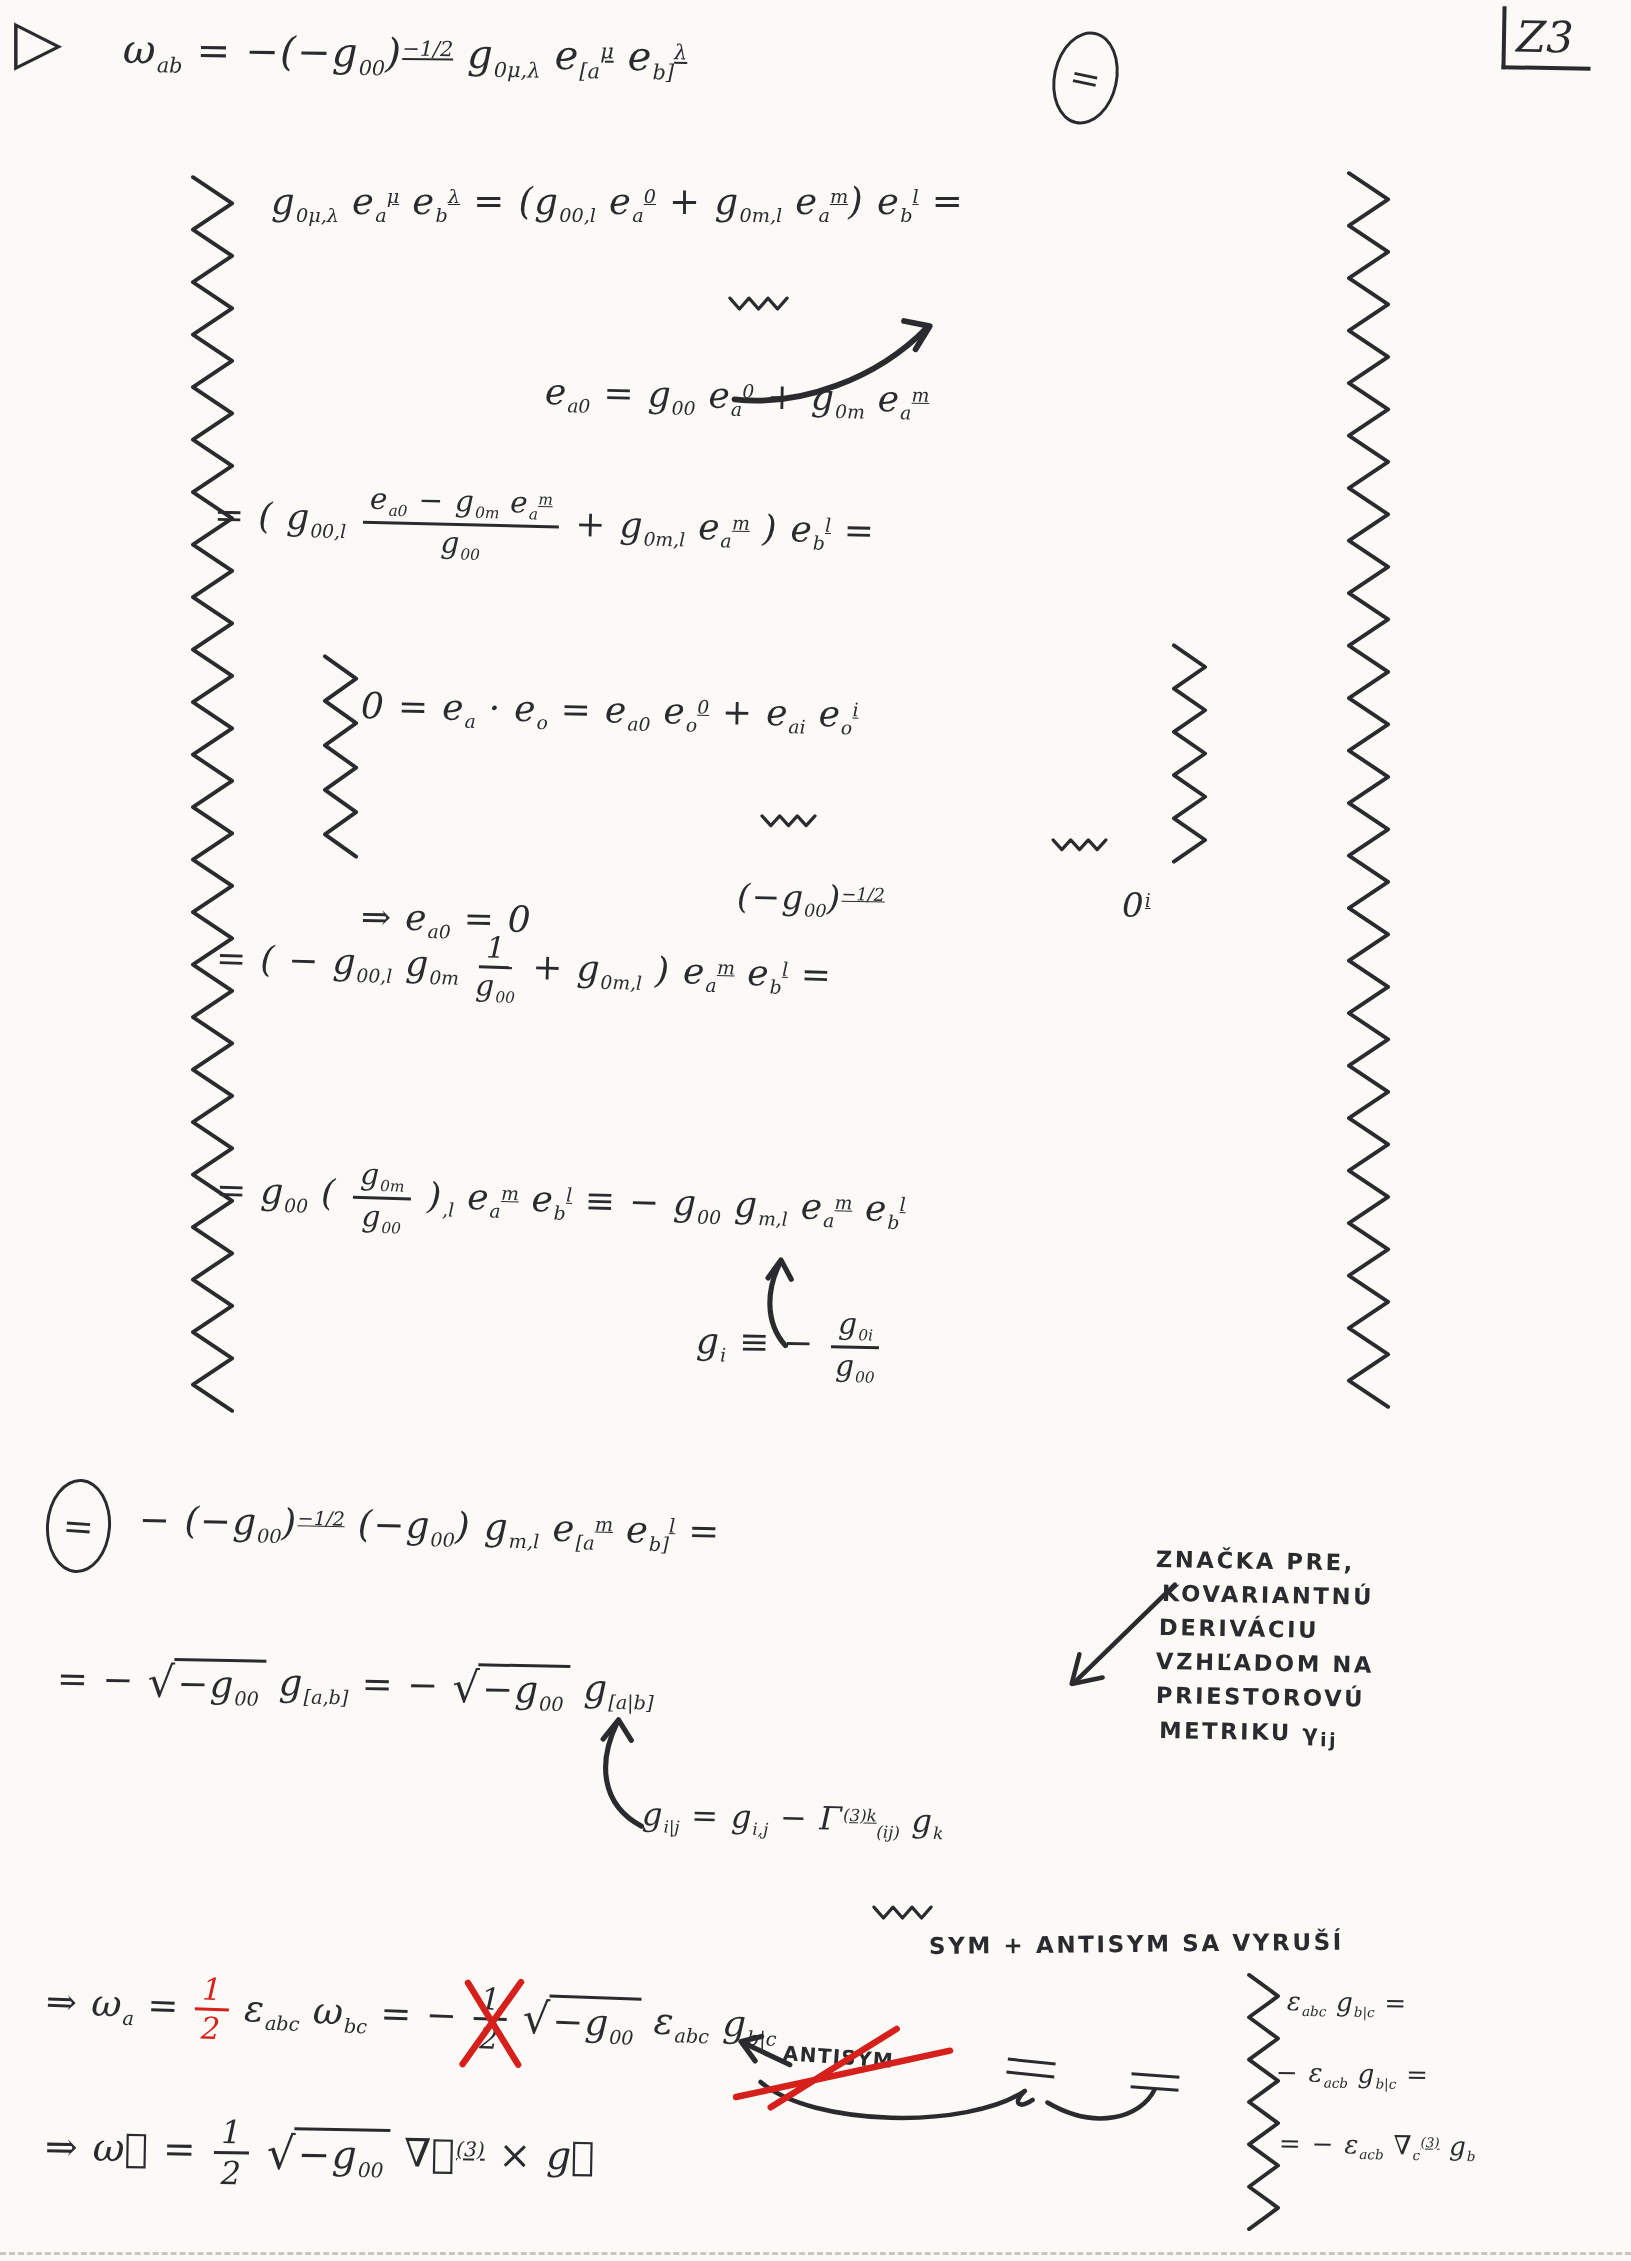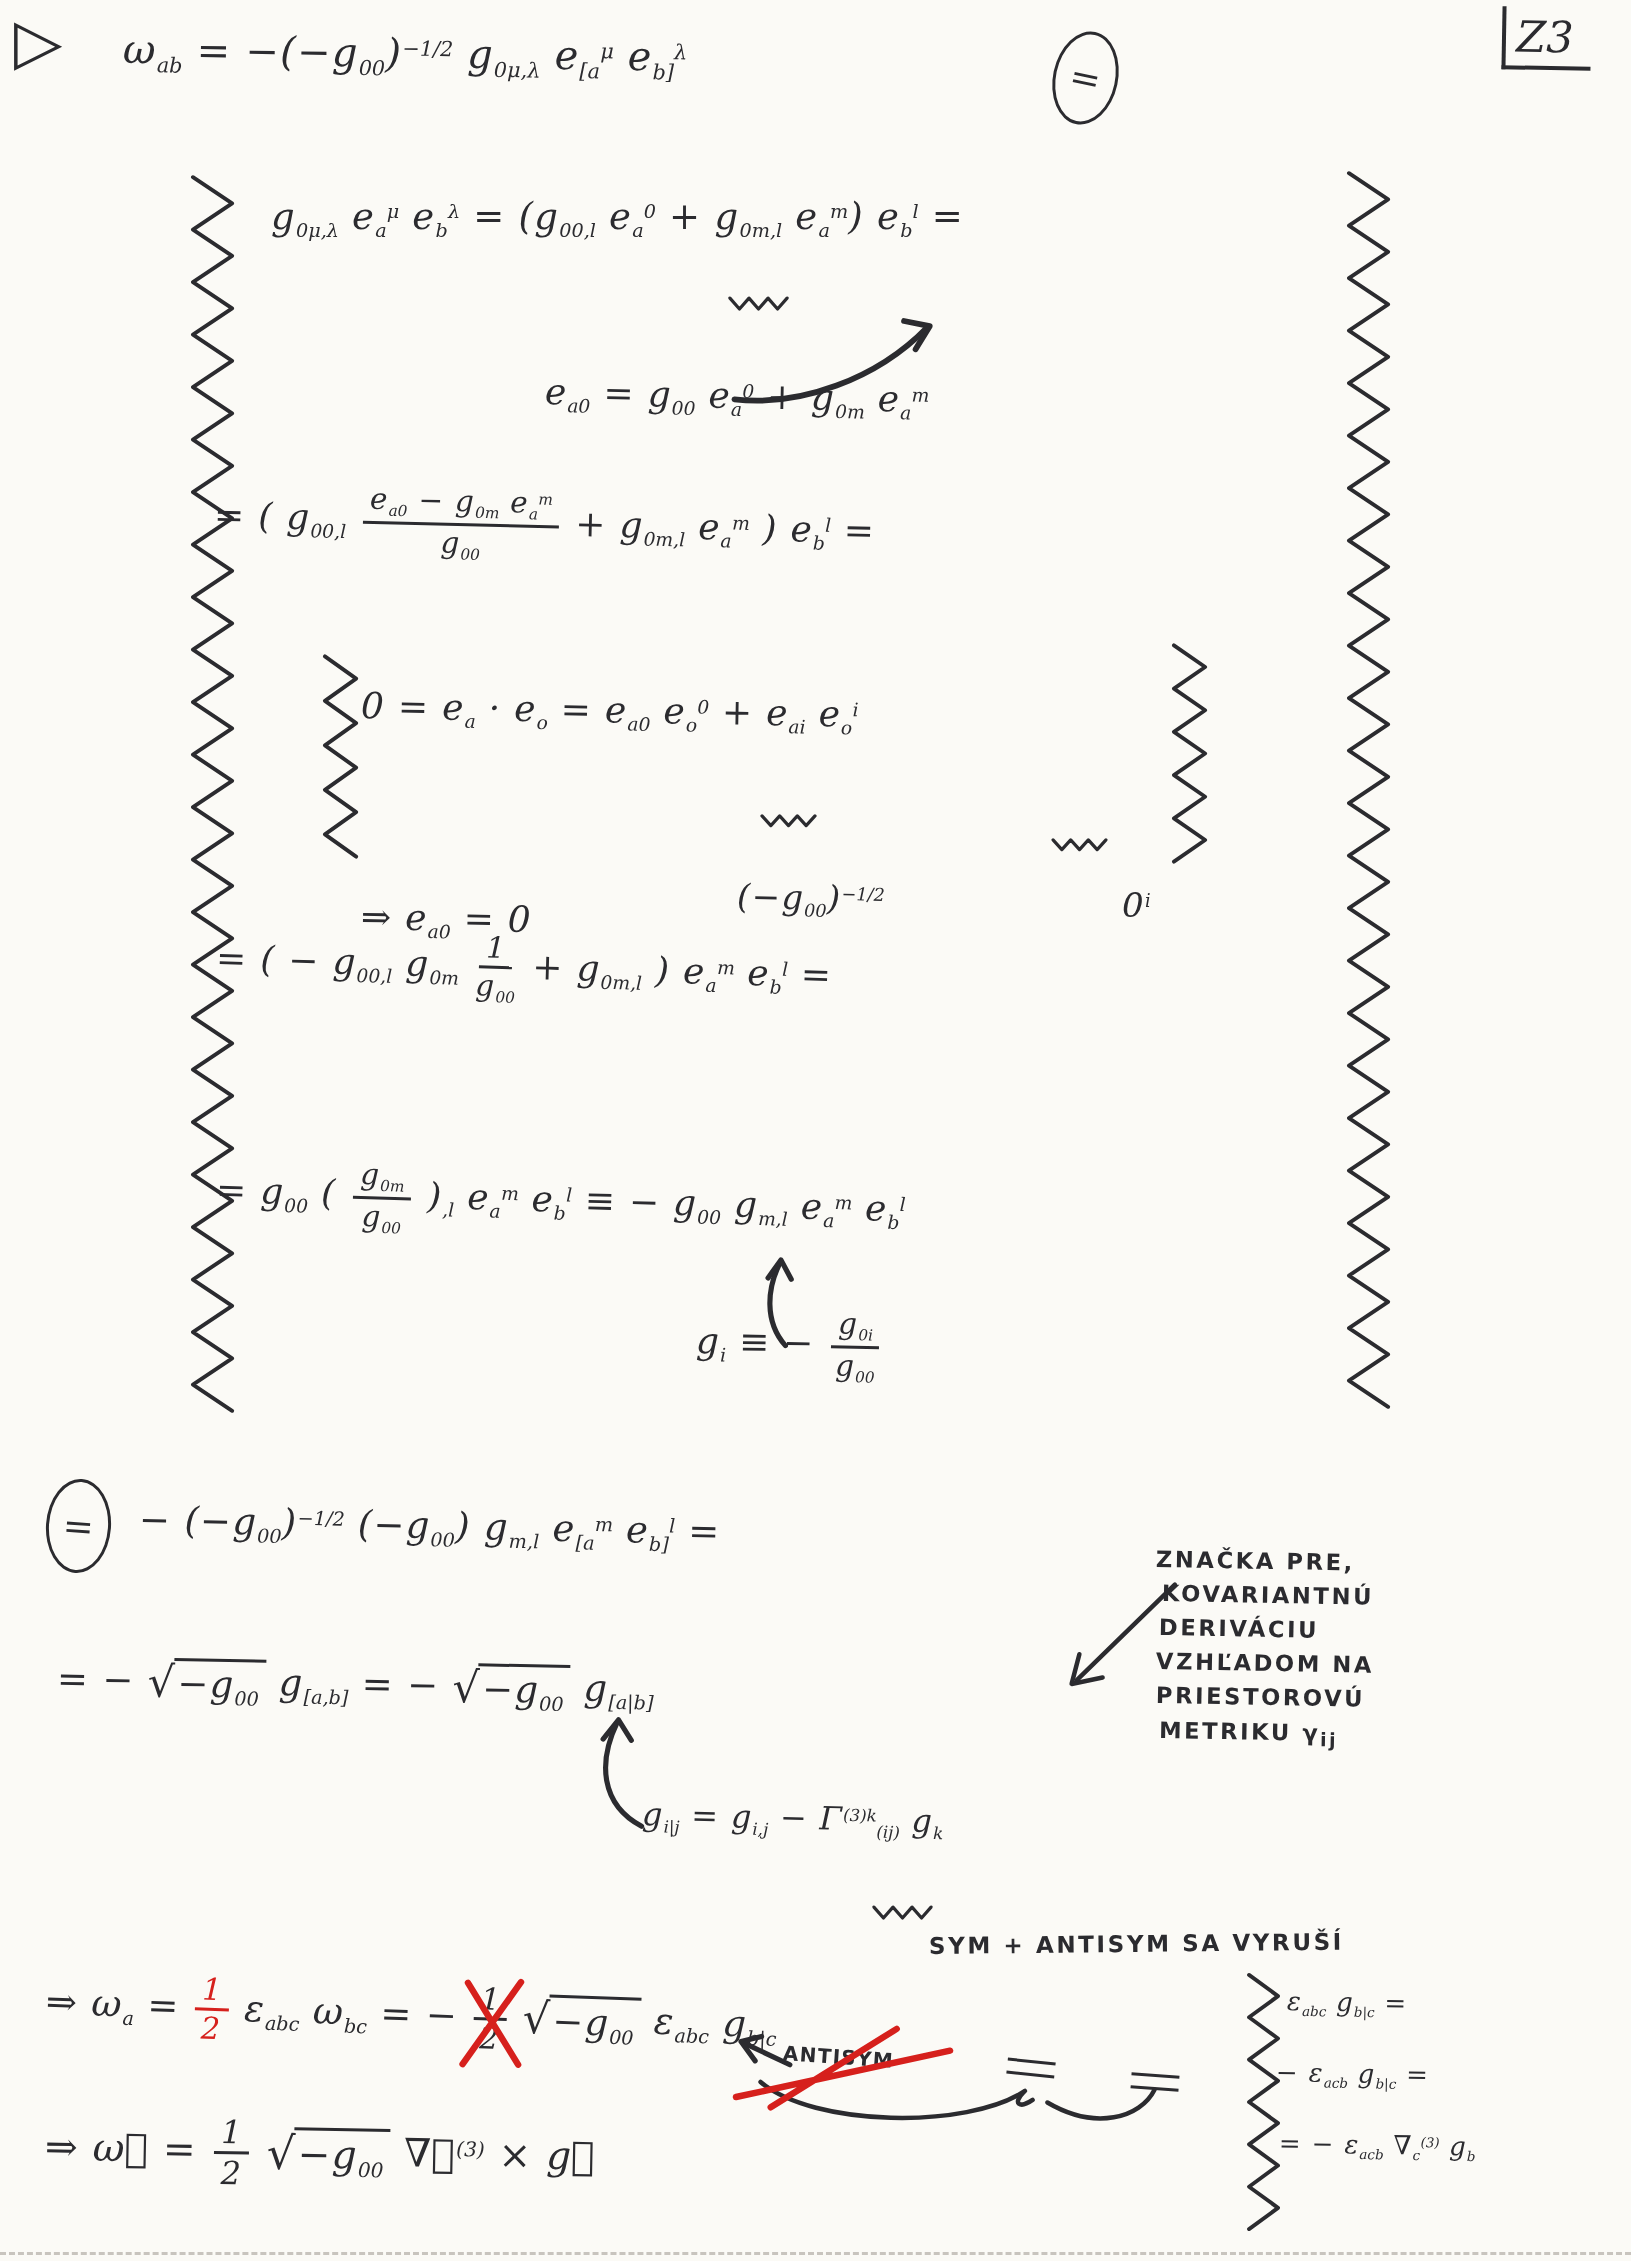--- a/index.html
+++ b/index.html
@@ -6,21 +6,21 @@
   body{
     width:1631px;height:2261px;position:relative;overflow:hidden;
     background:#fbfaf6;color:#2b2b2f;
     font-family:"DejaVu Serif","Liberation Serif",serif;
   }
   .m{
     position:absolute;font-style:italic;white-space:nowrap;
     transform-origin:left center;letter-spacing:1.3px;
   }
   .m sub{font-size:.52em;vertical-align:-.42em;letter-spacing:0;}
-  .m sup{font-size:.52em;vertical-align:.55em;letter-spacing:0;}
+  .m sup{font-size:.52em;vertical-align:.55em;letter-spacing:0;text-decoration:underline;}
   .frac{display:inline-flex;flex-direction:column;align-items:center;vertical-align:middle;font-size:.82em;line-height:1.1;margin:0 3.9px;}
   .frac .fn{border-bottom:3.2px solid #2b2b2f;padding:0 6.5px 1.3px;}
   .frac .fd{padding-top:1.3px;}
   .redink .frac .fn{border-bottom-color:#d6201c;}
   .sqrt{display:inline-flex;align-items:flex-start;vertical-align:middle;}
   .sqrt .rad{font-style:normal;font-size:1.15em;margin-right:-2.6px;}
   .sqrt .rbar{border-top:3.2px solid #2b2b2f;padding:1.3px 6.5px 0 3.9px;}
   .print{
     position:absolute;font-family:"DejaVu Sans","Liberation Sans",sans-serif;
     font-weight:bold;letter-spacing:2.6px;white-space:nowrap;transform-origin:left center;
@@ -51,21 +51,21 @@
 <span class="circeq" style="left:1053px;top:31px;transform:rotate(12deg);">=</span>
 <span class="pagelabel">Z3</span>
 
 <svg width="45" height="1242" style="left:191px;top:173px;" viewBox="0 0 70 1925">
     <path d="M3,3 L64,43.829787234042556 L3,84.65957446808511 L64,125.48936170212765 L3,166.31914893617022 L64,207.14893617021278 L3,247.9787234042553 L64,288.8085106382979 L3,329.63829787234044 L64,370.468085106383 L3,411.29787234042556 L64,452.1276595744681 L3,492.9574468085106 L64,533.7872340425532 L3,574.6170212765958 L64,615.4468085106383 L3,656.2765957446809 L64,697.1063829787234 L3,737.936170212766 L64,778.7659574468086 L3,819.5957446808511 L64,860.4255319148937 L3,901.2553191489362 L64,942.0851063829788 L3,982.9148936170212 L64,1023.7446808510638 L3,1064.5744680851064 L64,1105.404255319149 L3,1146.2340425531916 L64,1187.063829787234 L3,1227.8936170212767 L64,1268.723404255319 L3,1309.5531914893618 L64,1350.3829787234042 L3,1391.212765957447 L64,1432.0425531914893 L3,1472.872340425532 L64,1513.7021276595744 L3,1554.531914893617 L64,1595.3617021276596 L3,1636.1914893617022 L64,1677.0212765957447 L3,1717.8510638297873 L64,1758.6808510638298 L3,1799.5106382978724 L64,1840.340425531915 L3,1881.1702127659576 L64,1922" fill="none" stroke="#2b2b2f" stroke-width="6" stroke-linejoin="round" stroke-linecap="round"></path>
   </svg>
 <svg width="45" height="1242" style="left:1347px;top:169px;" viewBox="0 0 70 1925">
     <path d="M3,3 L64,43.829787234042556 L3,84.65957446808511 L64,125.48936170212765 L3,166.31914893617022 L64,207.14893617021278 L3,247.9787234042553 L64,288.8085106382979 L3,329.63829787234044 L64,370.468085106383 L3,411.29787234042556 L64,452.1276595744681 L3,492.9574468085106 L64,533.7872340425532 L3,574.6170212765958 L64,615.4468085106383 L3,656.2765957446809 L64,697.1063829787234 L3,737.936170212766 L64,778.7659574468086 L3,819.5957446808511 L64,860.4255319148937 L3,901.2553191489362 L64,942.0851063829788 L3,982.9148936170212 L64,1023.7446808510638 L3,1064.5744680851064 L64,1105.404255319149 L3,1146.2340425531916 L64,1187.063829787234 L3,1227.8936170212767 L64,1268.723404255319 L3,1309.5531914893618 L64,1350.3829787234042 L3,1391.212765957447 L64,1432.0425531914893 L3,1472.872340425532 L64,1513.7021276595744 L3,1554.531914893617 L64,1595.3617021276596 L3,1636.1914893617022 L64,1677.0212765957447 L3,1717.8510638297873 L64,1758.6808510638298 L3,1799.5106382978724 L64,1840.340425531915 L3,1881.1702127659576 L64,1922" fill="none" stroke="#2b2b2f" stroke-width="6" stroke-linejoin="round" stroke-linecap="round"></path>
   </svg>
 
-<div class="m" style="left:271px;top:195px;font-size:37px;transform:rotate(1dedeg);">g<sub>0μ,λ</sub> e<sub>a</sub><sup>μ</sup> e<sub>b</sub><sup>λ</sup> = (g<sub>00,l</sub> e<sub>a</sub><sup>0</sup> + g<sub>0m,l</sub> e<sub>a</sub><sup>m</sup>) e<sub>b</sub><sup>l</sup> =</div>
+<div class="m" style="left:271px;top:180px;font-size:37px;transform:rotate(1dedeg);">g<sub>0μ,λ</sub> e<sub>a</sub><sup>μ</sup> e<sub>b</sub><sup>λ</sup> = (g<sub>00,l</sub> e<sub>a</sub><sup>0</sup> + g<sub>0m,l</sub> e<sub>a</sub><sup>m</sup>) e<sub>b</sub><sup>l</sup> =</div>
 <svg width="61" height="17" style="left:728px;top:296px;" viewBox="0 0 95 26">
     <path d="M3,3 L17.833333333333336,20 L32.66666666666667,3 L47.5,20 L62.333333333333336,3 L77.16666666666667,20 L92,3" fill="none" stroke="#2b2b2f" stroke-width="5" stroke-linejoin="round" stroke-linecap="round"></path>
   </svg>
 <svg width="219" height="106" style="left:729px;top:303px;" viewBox="0 0 340 165">
   <path d="M8,150 C110,162 230,118 308,38" fill="none" stroke="#2b2b2f" stroke-width="9" stroke-linecap="round"></path>
   <path d="M272,28 L312,36 L290,72" fill="none" stroke="#2b2b2f" stroke-width="9" stroke-linecap="round" stroke-linejoin="round"></path>
 </svg>
 <div class="m" style="left:545px;top:371px;font-size:36px;transform:rotate(1.2deg);">e<sub>a0</sub> = g<sub>00</sub> e<sub>a</sub><sup>0</sup> + g<sub>0m</sub> e<sub>a</sub><sup>m</sup></div>
 
 <div class="m" style="left:214px;top:479px;font-size:36px;transform:rotate(1.4deg);">= ( g<sub>00,l</sub> <span class="frac">

